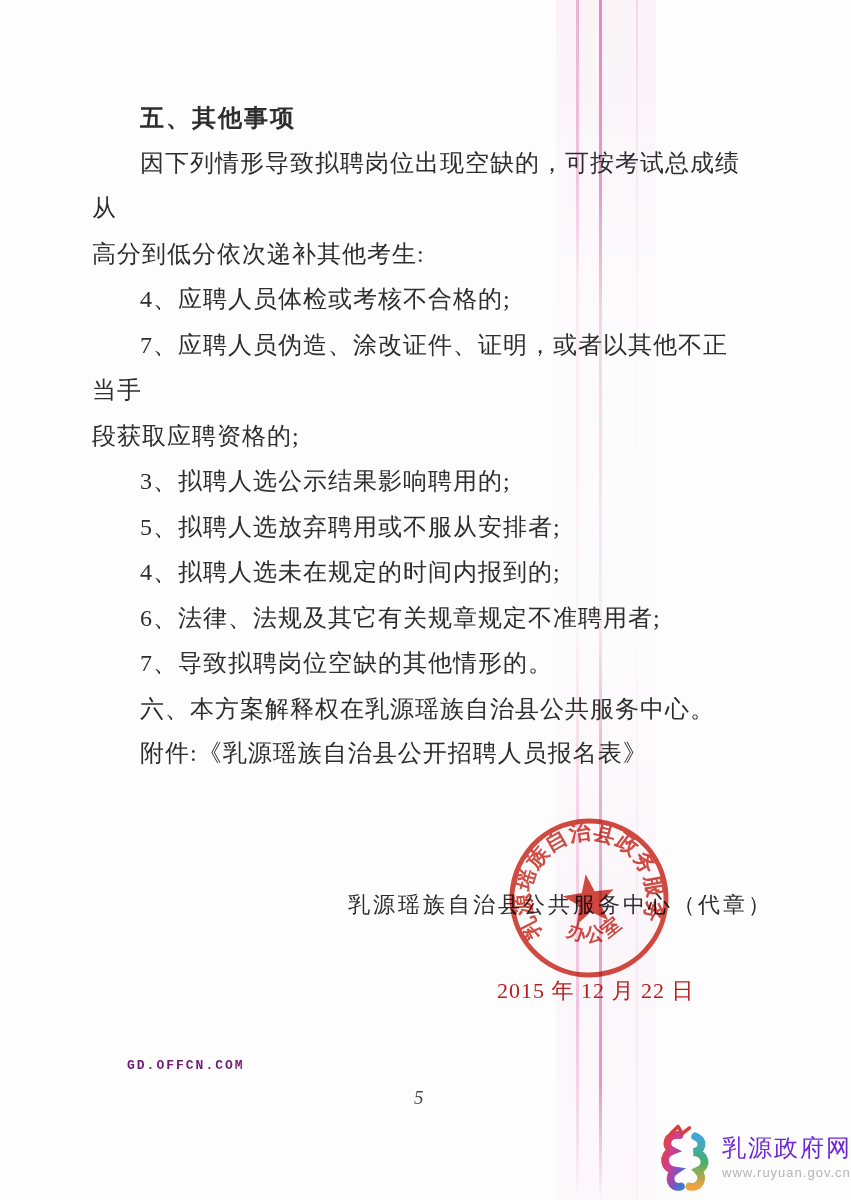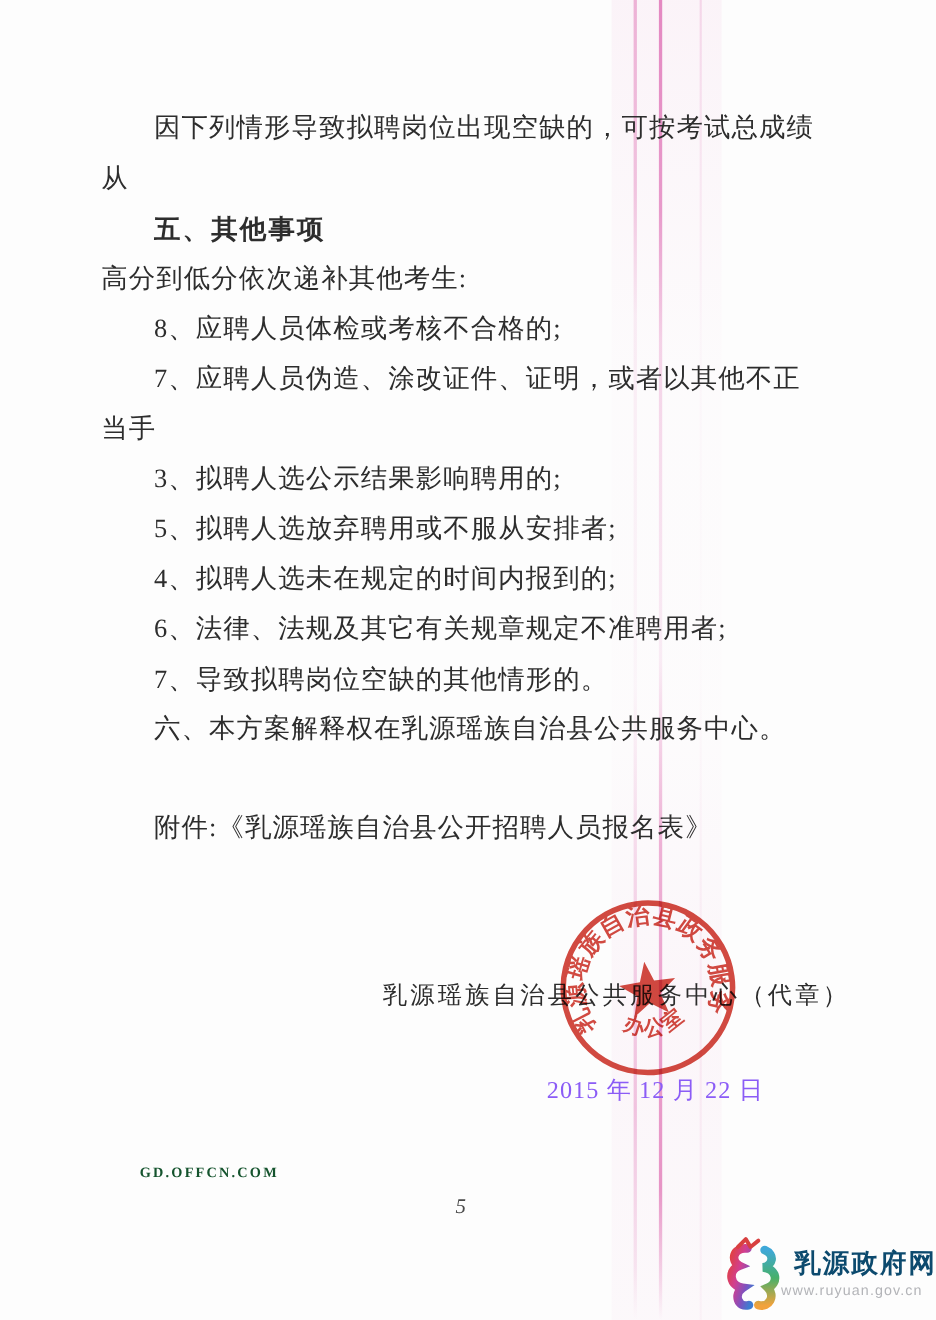--- a/index.html
+++ b/index.html
@@ -38,68 +38,69 @@
   .attachment {
     position:absolute; left:92px; top:731px; width:658px; margin:0;
     font-size:24px; line-height:45.5px; letter-spacing:1px; color:#2d2d2d; text-indent:2em;
   }
   .signature {
     position:absolute; left:348px; top:890px; margin:0;
     font-size:22px; letter-spacing:3px; color:#2d2d2d; white-space:nowrap;
   }
   .doc-date {
     position:absolute; left:497px; top:976px; margin:0;
-    font-size:22px; letter-spacing:1px; color:#8b5cf6; white-space:nowrap;
+    font-size:22px; letter-spacing:1px; color:#b91c1c; white-space:nowrap;
   }
   .page-num {
     position:absolute; left:414px; top:1087px; margin:0;
     font-size:19px; font-style:italic; color:#4a4a4a;
   }
 
   
   .seal { position:absolute; left:494px; top:803px; mix-blend-mode:multiply; opacity:.92; }
   .seal text { font-family:"Liberation Sans","DejaVu Sans",sans-serif; font-weight:bold; }
 
   
   .watermark {
     position:absolute; left:127px; top:1058px; margin:0;
-    font-family:Liberation Serif, serif;
-    font-weight:bold; font-size:13px; letter-spacing:2px; color:#14532d;
+    font-family:Liberation Mono, monospace;
+    font-weight:bold; font-size:13px; letter-spacing:2px; color:#701a75;
   }
 
   
   .footer-logo { position:absolute; left:658px; top:1118px; width:193px; height:82px; }
   .logo-glyph { position:absolute; left:0; top:4px; }
   .logo-name {
     position:absolute; left:64px; top:14px; margin:0;
     font-family:"Liberation Sans","DejaVu Sans",sans-serif;
-    font-weight:bold; font-size:24px; letter-spacing:2px; color:#0c4a6e; white-space:nowrap;
+    font-weight:normal; font-size:24px; letter-spacing:2px; color:#6d28d9; white-space:nowrap;
   }
   .logo-url {
-    position:absolute; left:52px; top:47px; margin:0;
+    position:absolute; left:64px; top:47px; margin:0;
     font-family:"Liberation Sans","DejaVu Sans",sans-serif;
     font-size:13px; letter-spacing:1px; color:#b3b4b8; white-space:nowrap;
   }
 </style>
 </head>
 <body>
 
 <div id="page">
 
   <div class="scanline" id="band"></div>
   <div class="scanline" id="lineA"></div>
   <div class="scanline" id="lineB"></div>
   <div class="scanline" id="lineC"></div>
 
   <div class="doc">
+    <p class="ln ind hd">五、其他事项</p>
     <p class="ln ind">因下列情形导致拟聘岗位出现空缺的，可按考试总成绩从</p>
-    <p class="ln ind hd">五、其他事项</p>
     <p class="ln">高分到低分依次递补其他考生:</p>
-    <p class="ln ind">8、应聘人员体检或考核不合格的;</p>
+    <p class="ln ind">4、应聘人员体检或考核不合格的;</p>
     <p class="ln ind">7、应聘人员伪造、涂改证件、证明，或者以其他不正当手</p>
+    <p class="ln">段获取应聘资格的;</p>
     <p class="ln ind">3、拟聘人选公示结果影响聘用的;</p>
     <p class="ln ind">5、拟聘人选放弃聘用或不服从安排者;</p>
     <p class="ln ind">4、拟聘人选未在规定的时间内报到的;</p>
     <p class="ln ind">6、法律、法规及其它有关规章规定不准聘用者;</p>
     <p class="ln ind">7、导致拟聘岗位空缺的其他情形的。</p>
     <p class="ln ind">六、本方案解释权在乳源瑶族自治县公共服务中心。</p>
   </div>
 
   <p class="attachment">附件:《乳源瑶族自治县公开招聘人员报名表》</p>
 

